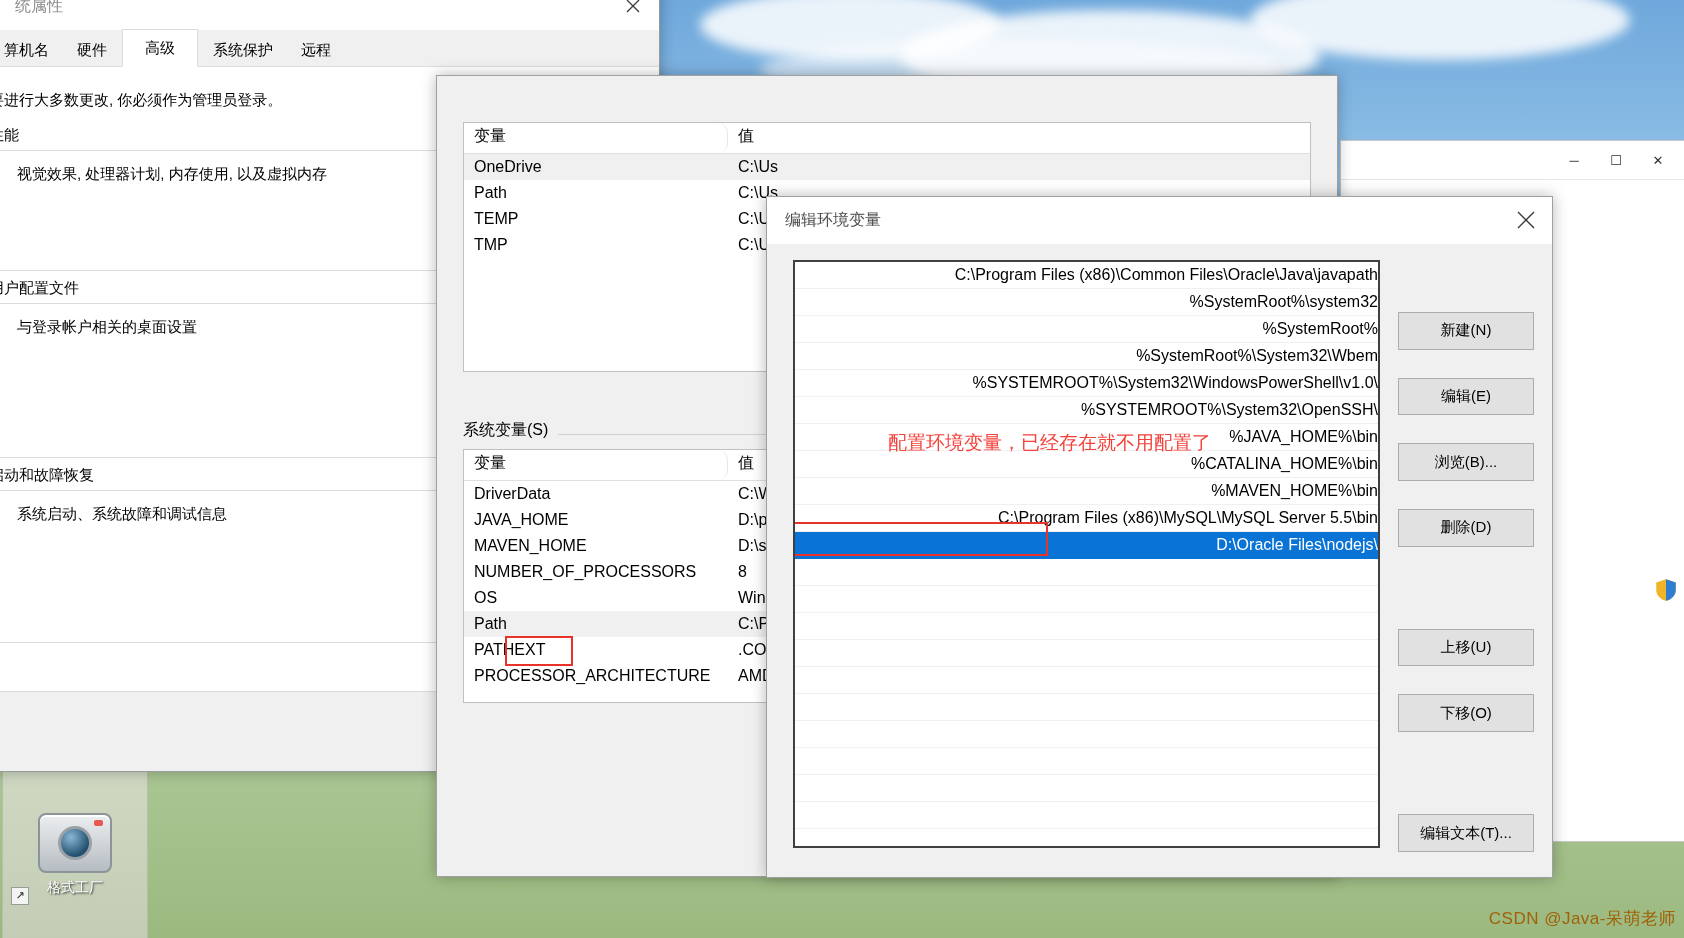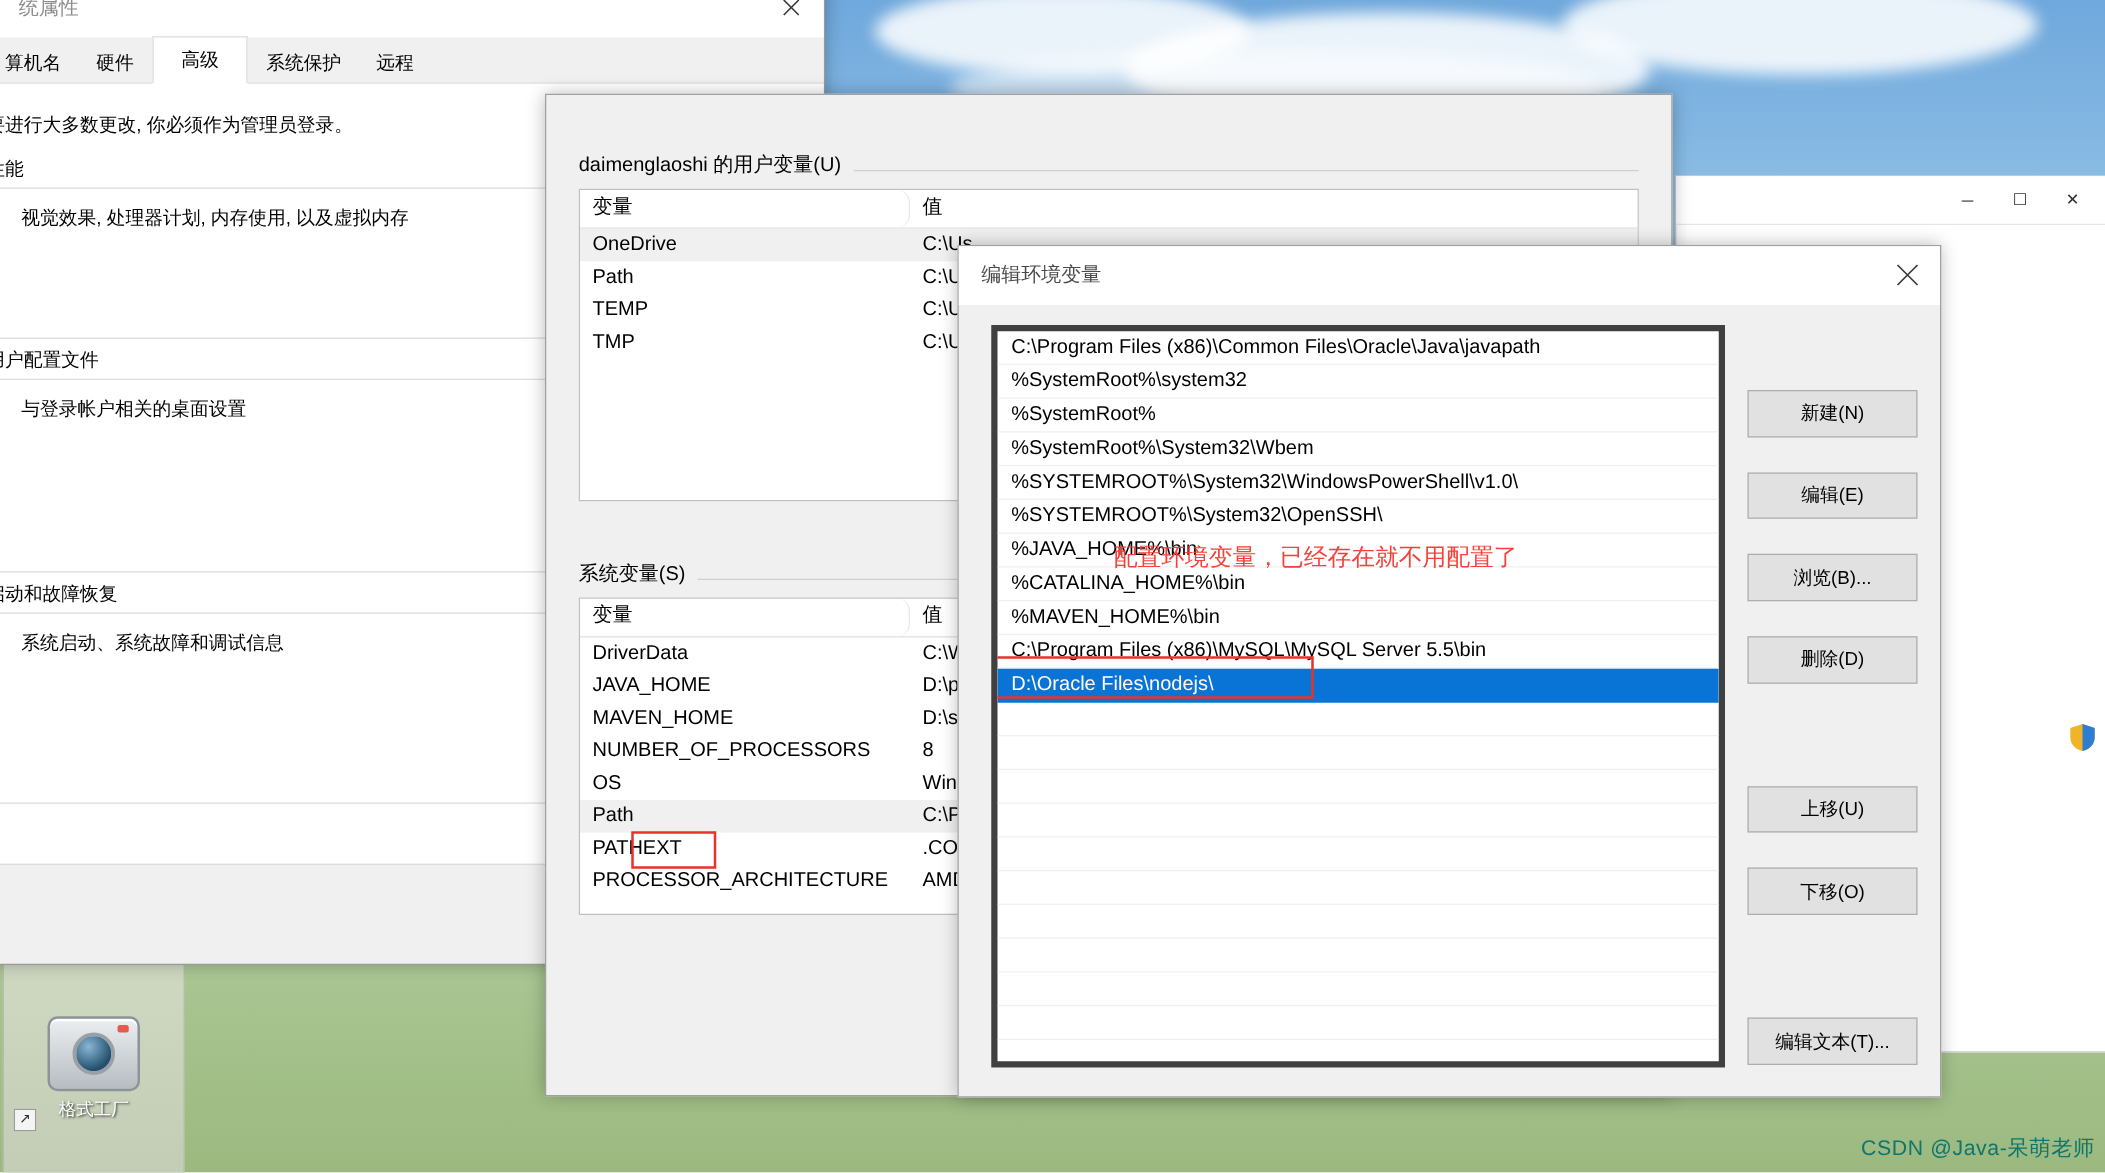--- a/index.html
+++ b/index.html
@@ -318,24 +318,25 @@
   #editenv .ee-body {
     display: flex;
     padding: 16px 18px 0 26px;
     gap: 18px;
     height: 608px;
     box-sizing: border-box;
   }
   .ee-list {
     flex: 1;
     background: #fff;
-    border: 5px solid #404040;
+    border: 2px solid #404040;
     height: 584px;
     overflow: hidden;
     position: relative;
+    text-align: right;
   }
   .ee-row {
     height: 26px;
     line-height: 26px;
     padding-left: 11px;
     font-size: 16px;
     border-bottom: 1px solid #f0f0f0;
     white-space: nowrap;
     overflow: hidden;
   }
@@ -358,21 +359,21 @@
     position: absolute;
     color: #f4413a;
     font-size: 19px;
     font-weight: 400;
     white-space: nowrap;
   }
 
   .watermark {
     position: absolute;
     right: 8px; bottom: 8px;
-    color: #0f766e;
+    color: #a16207;
     font-size: 17px;
     letter-spacing: .5px;
     text-align: right;
   }
 </style>
 </head>
 <body>
 
 <div id="desktop">
   <div class="cloud" style="left:700px;top:-10px;width:300px;height:70px;"></div>
@@ -454,24 +455,20 @@
       <button class="btn" style="min-width:40px">取</button>
     </div>
   </div>
 </div>
 
 <div class="win" id="envvars">
 
   <div class="ev-body">
 
     <div class="ev-group">
-      <div class="ev-legend-row">
-        <div class="ev-legend">daimenglaoshi 的用户变量(U)</div>
-        <div class="rule"></div>
-      </div>
       <div class="grid">
         <div class="grid-head">
           <div class="col col-name">变量</div>
           <div class="col col-val">值</div>
         </div>
         <div class="grid-row sel">
           <div class="cell-name">OneDrive</div>
           <div class="cell-val">C:\Us</div>
         </div>
         <div class="grid-row">

